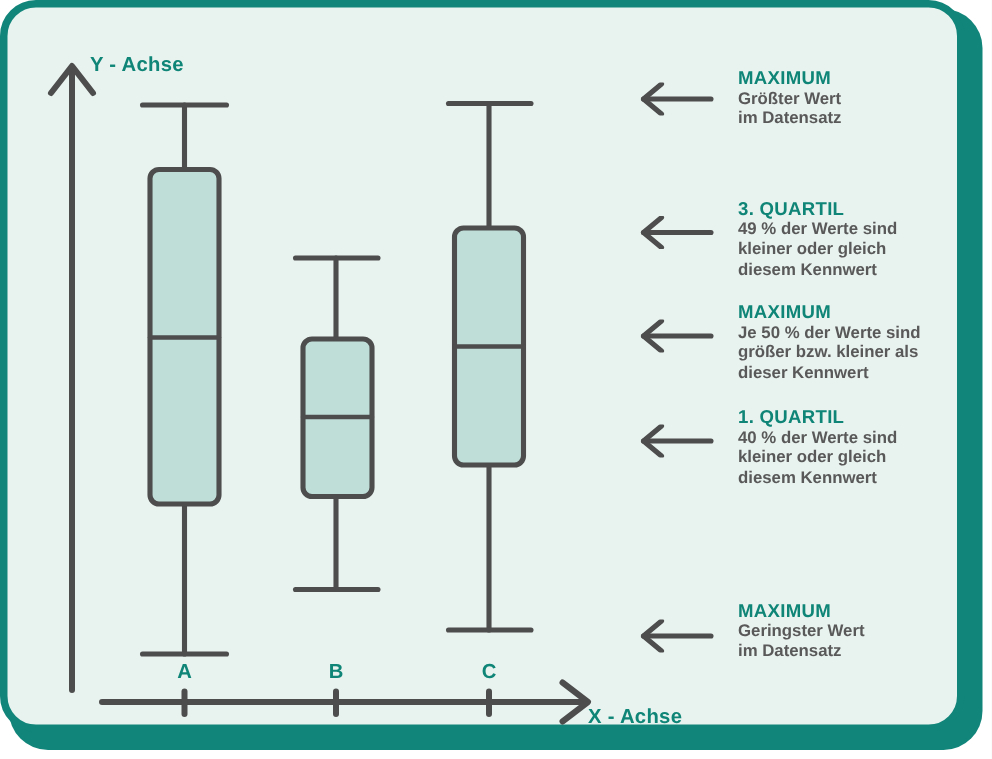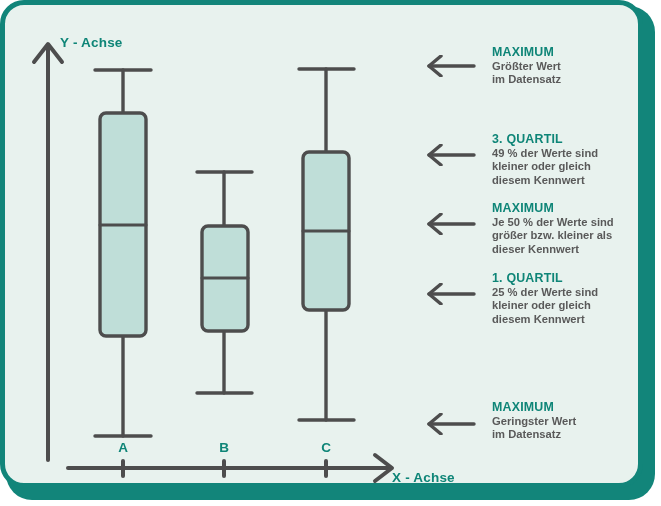--- a/index.html
+++ b/index.html
@@ -194,21 +194,21 @@
 
   <div class="callout" style="top:201px;">
     <p class="callout-title">MAXIMUM</p>
     <p class="callout-desc">Je 50 % der Werte sind
 größer bzw. kleiner als
 dieser Kennwert</p>
   </div>
 
   <div class="callout" style="top:271px;">
     <p class="callout-title">1. QUARTIL</p>
-    <p class="callout-desc">25 % der Werte sind
+    <p class="callout-desc">40 % der Werte sind
 kleiner oder gleich
 diesem Kennwert</p>
   </div>
 
   <div class="callout" style="top:400px;">
     <p class="callout-title">MAXIMUM</p>
     <p class="callout-desc">Geringster Wert
 im Datensatz</p>
   </div>
 

